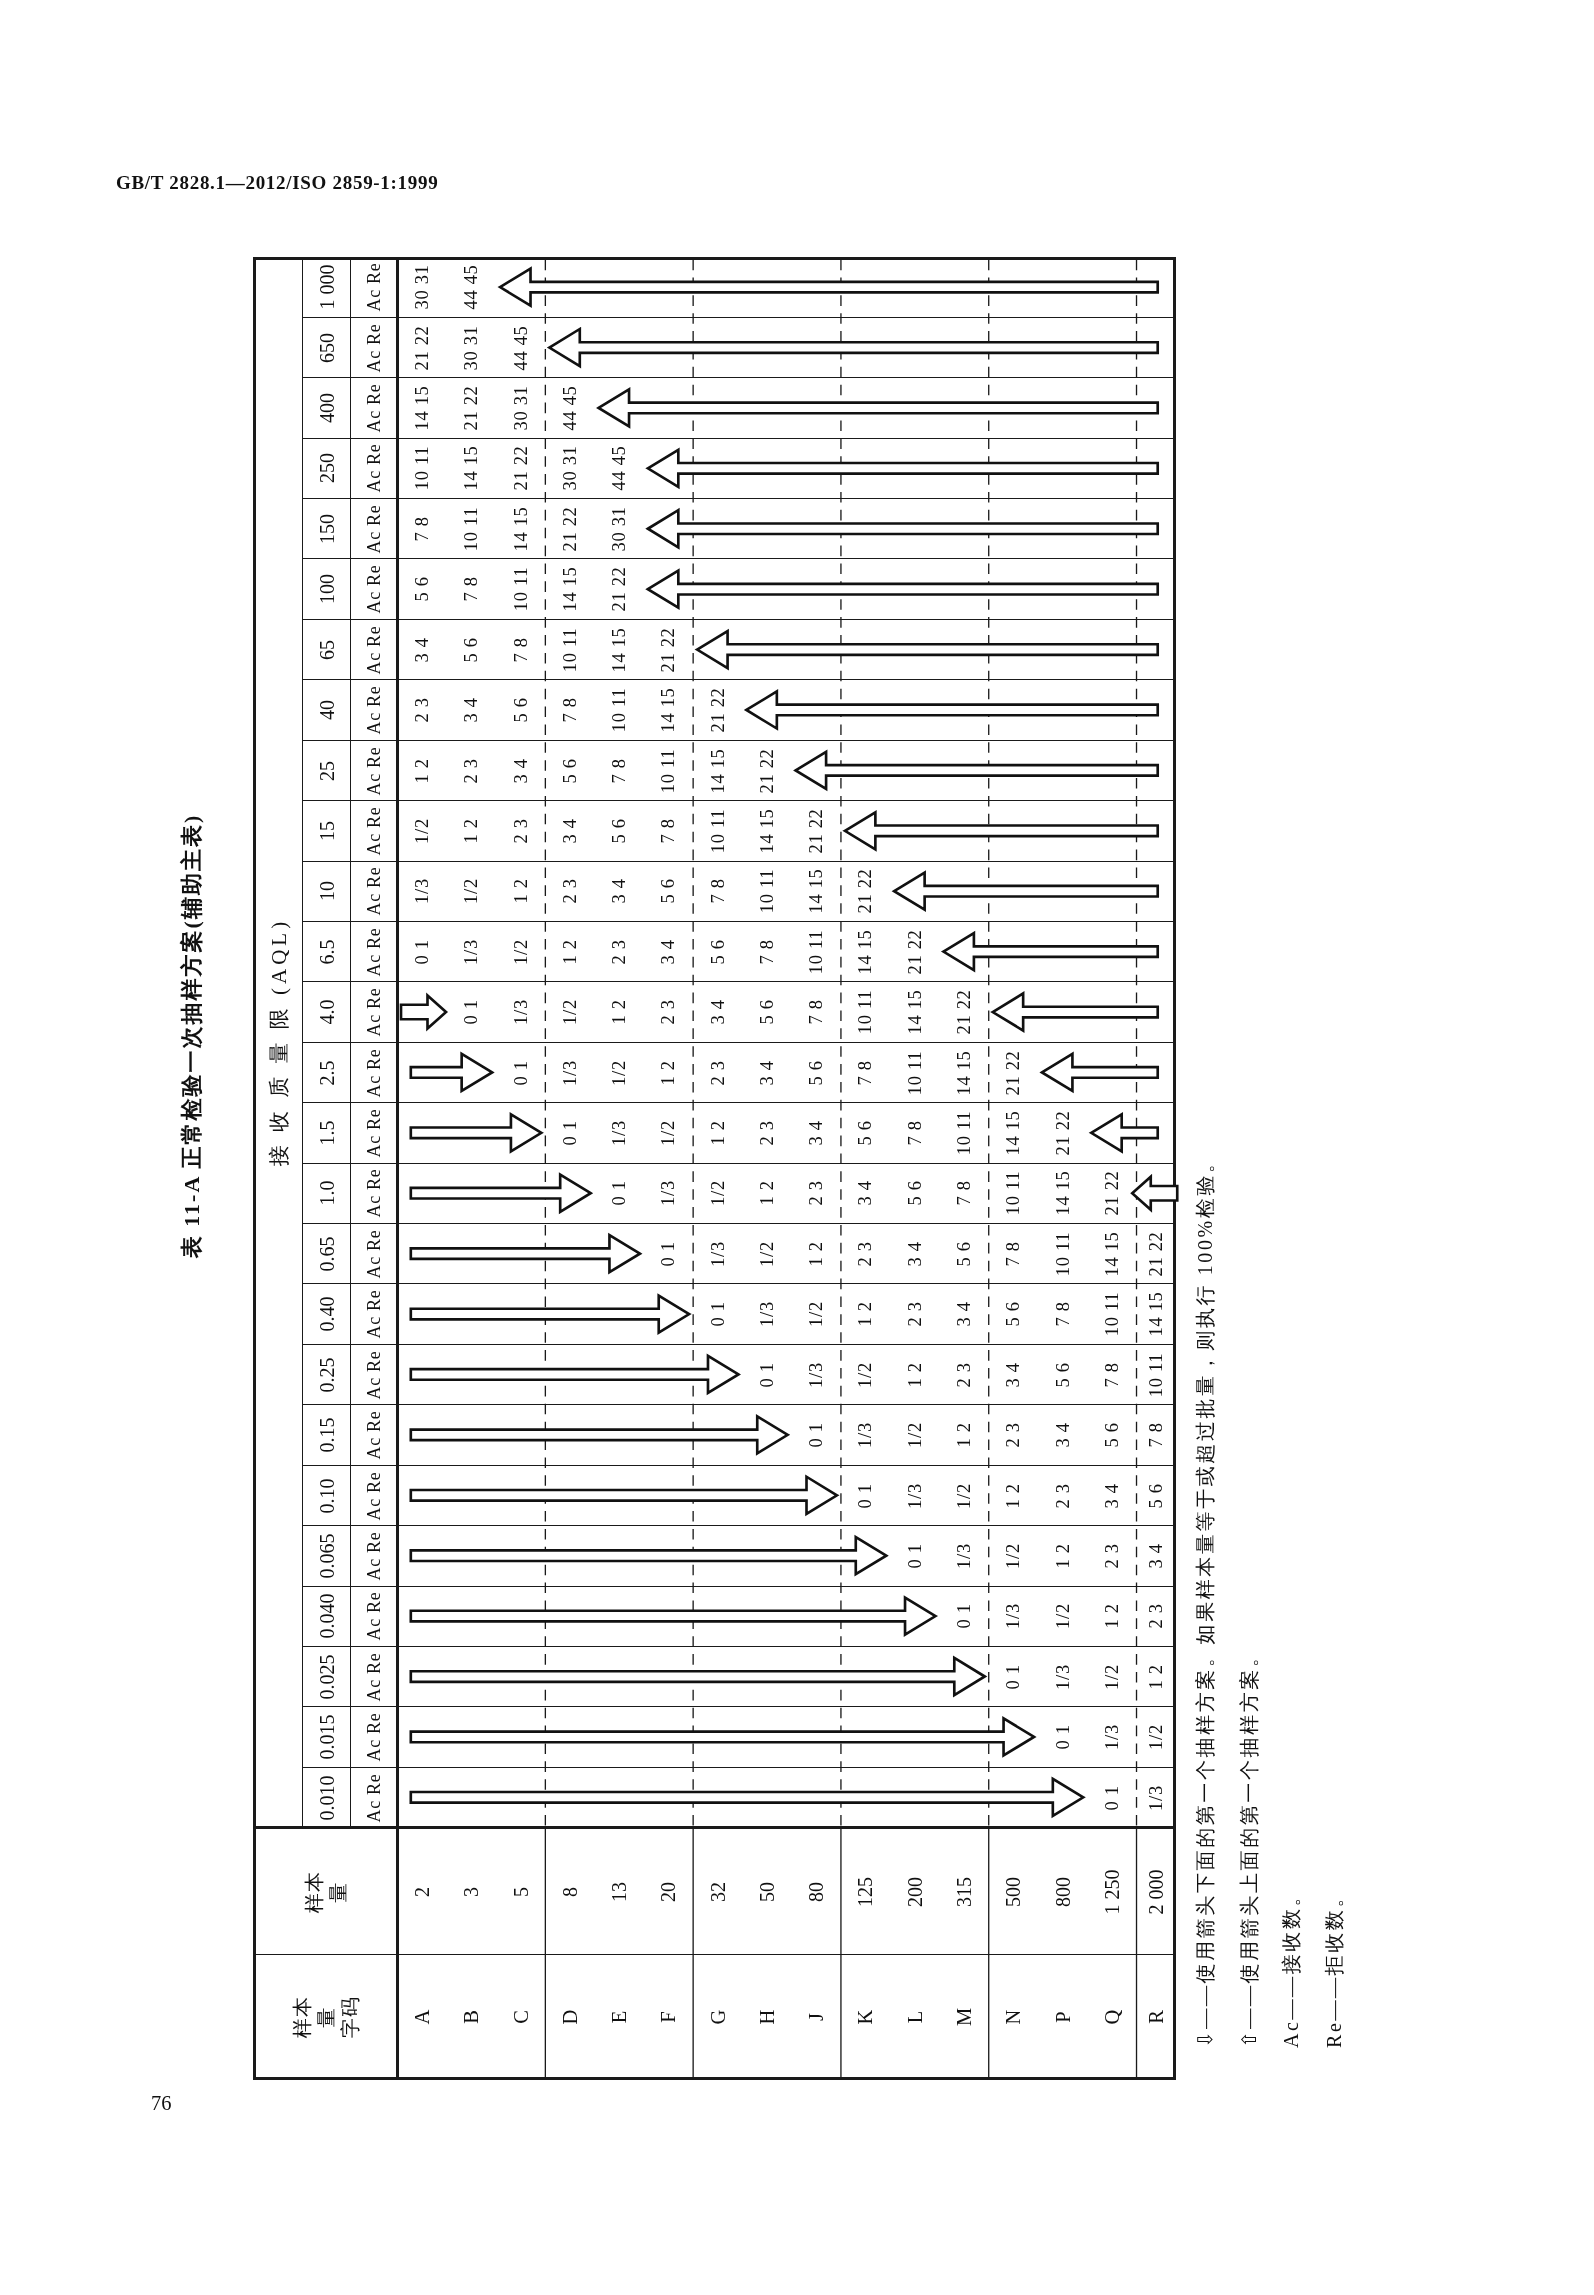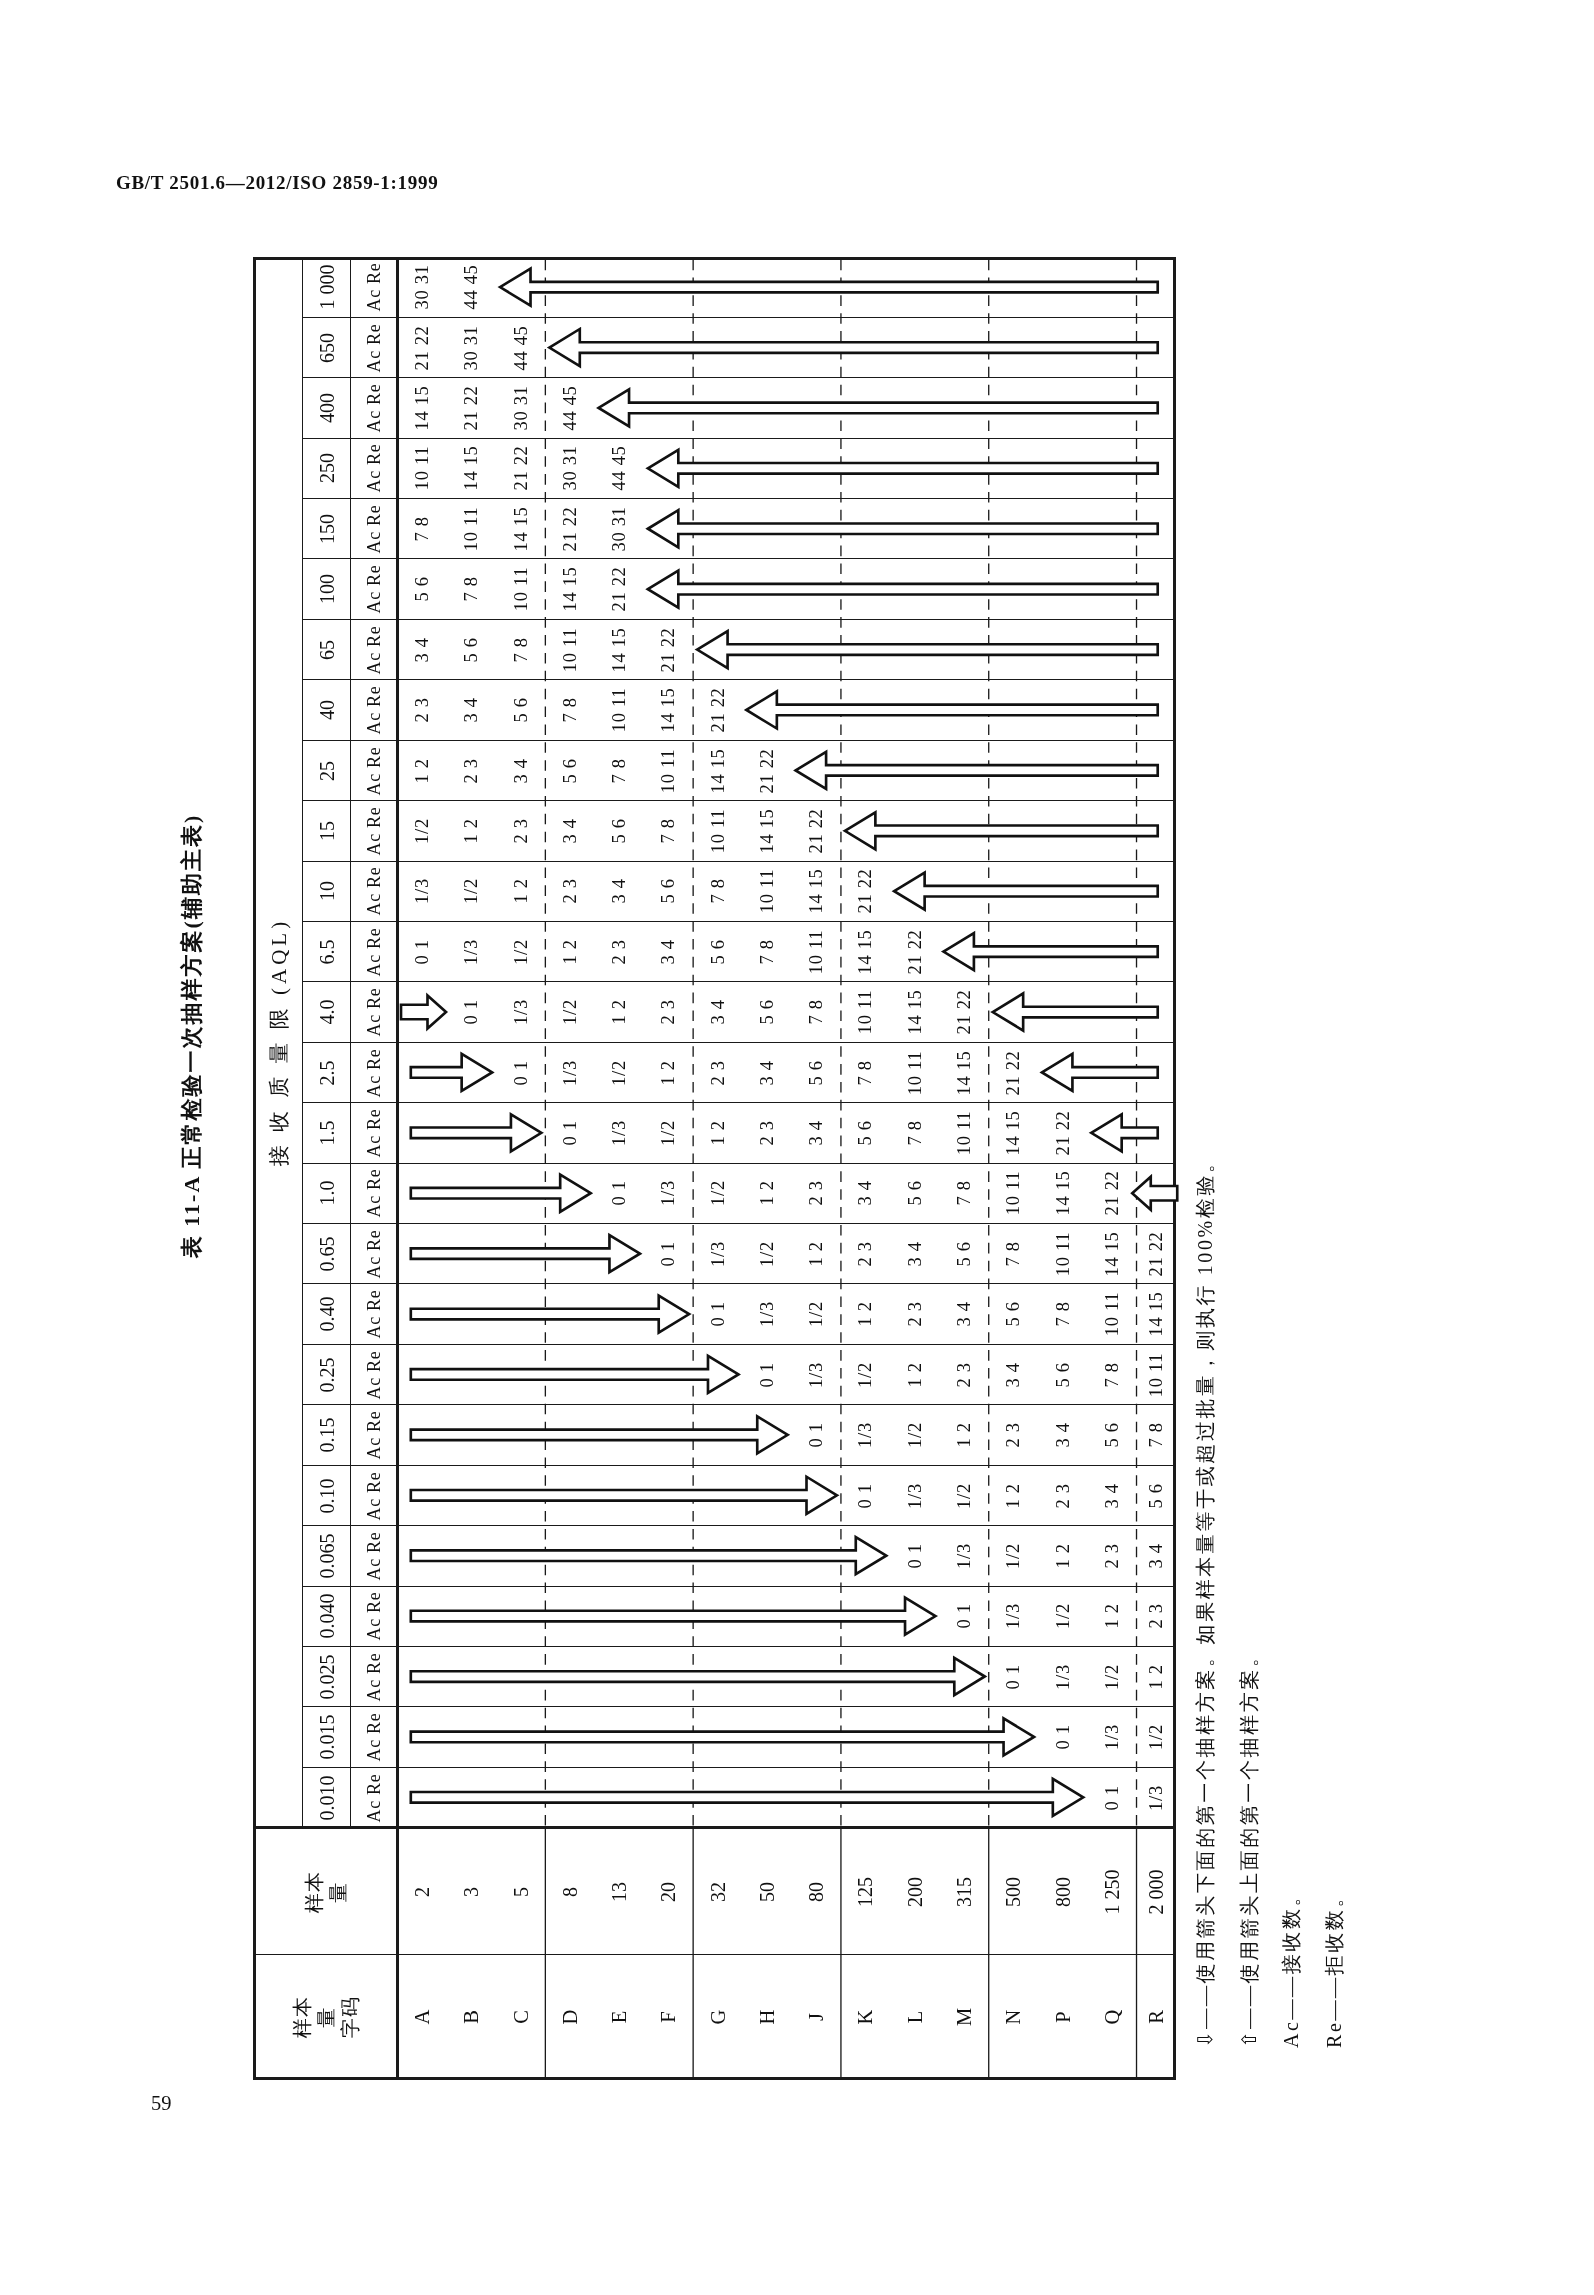--- a/index.html
+++ b/index.html
@@ -24,22 +24,22 @@
     font-family:"Liberation Serif","DejaVu Sans",serif;
   }
   .vline{position:absolute;background:#1a1a1a;}
   .hline{position:absolute;background:#1a1a1a;}
   svg.overlay{position:absolute;left:0;top:0;}
 </style>
 </head>
 <body>
 
 <div id="page">
-  <div id="std-header">GB/T 2501.6—2012/ISO 2859-1:1999</div>
-  <div id="page-num">59</div>
+  <div id="std-header">GB/T 2828.1—2012/ISO 2859-1:1999</div>
+  <div id="page-num">76</div>
 
   <div id="tbl-title" class="rot" style="left:192px;top:1036px;">表 11-A  正常检验一次抽样方案(辅助主表)</div>
 
   <div id="table-root">
       <div class="hline" style="left: 254px; top: 257px; width: 922px; height: 3.3px;"></div>
       <div class="hline" style="left: 254px; top: 2077px; width: 922px; height: 3.3px;"></div>
       <div class="vline" style="left: 253px; top: 257px; width: 3.3px; height: 1823px;"></div>
       <div class="vline" style="left: 1173px; top: 257px; width: 3.3px; height: 1823px;"></div>
       <div class="vline" style="left: 302px; top: 257px; width: 1.3px; height: 1571px;"></div>
       <div class="vline" style="left: 350px; top: 257px; width: 1.3px; height: 1571px;"></div>

